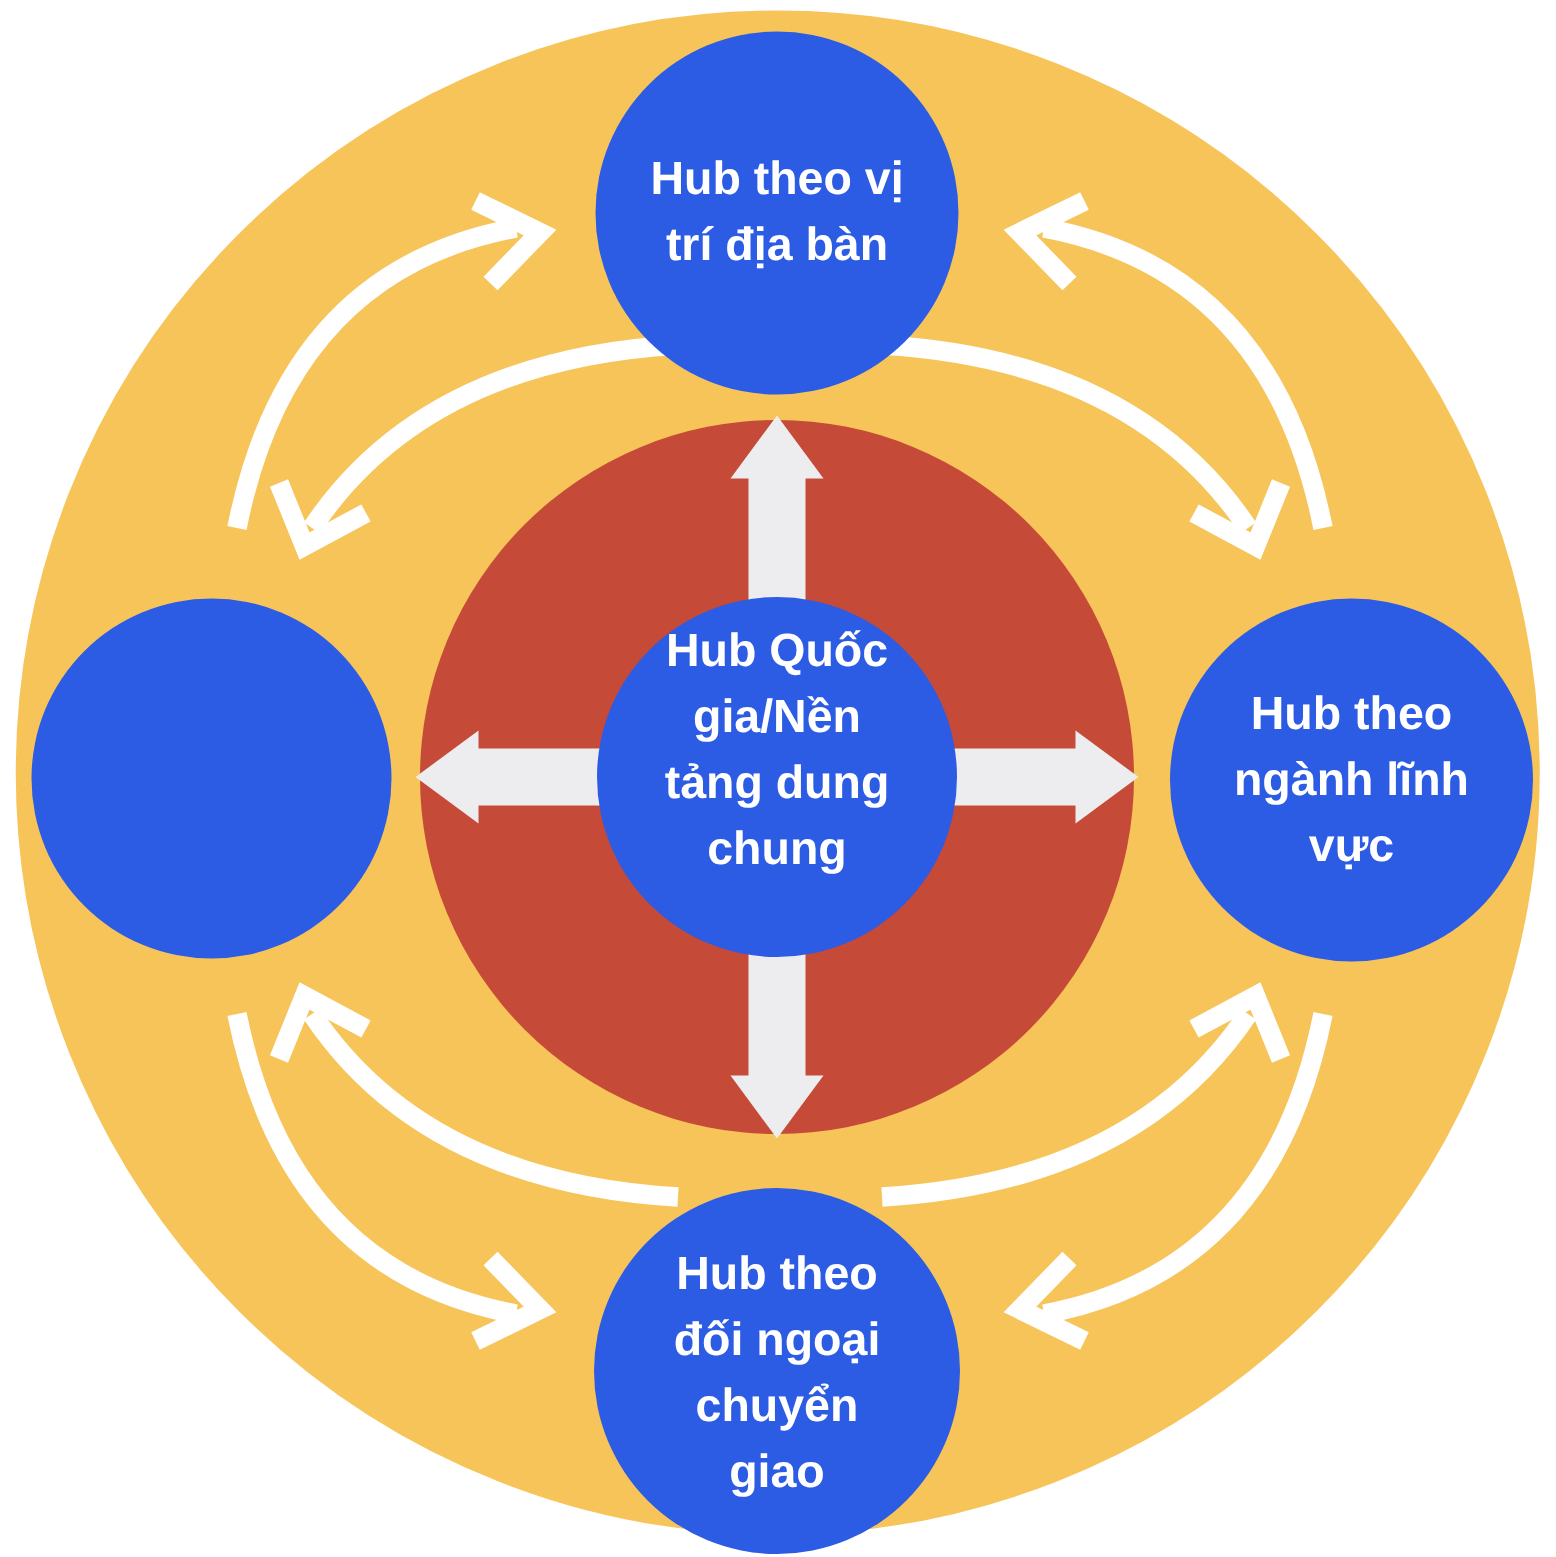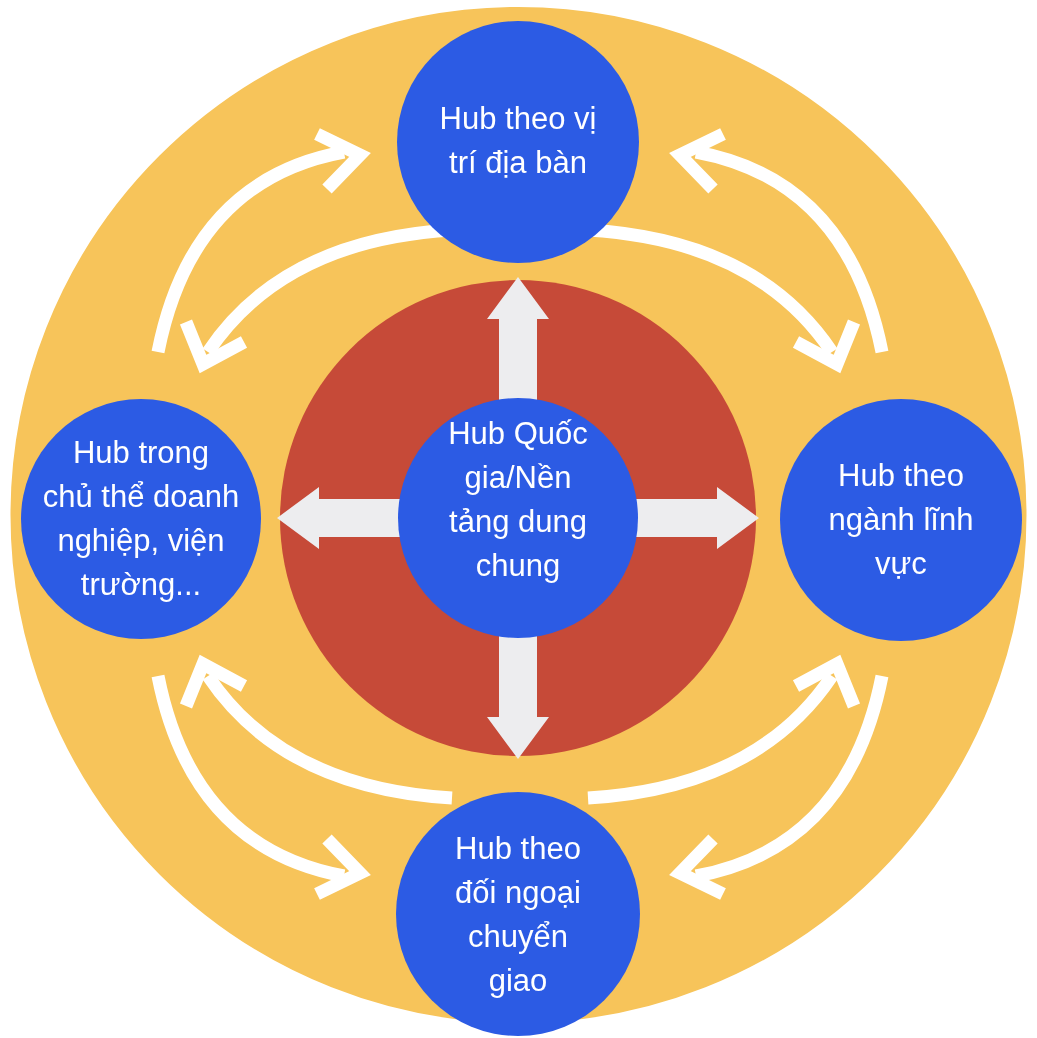--- a/index.html
+++ b/index.html
@@ -27,21 +27,21 @@
     stroke:var(--arrow-white);
     stroke-width:13;
     stroke-linecap:butt;
     stroke-linejoin:miter;
   }
   .label{
     position:absolute;
     display:flex;align-items:center;justify-content:center;
     text-align:center;
     color:var(--label-white);
-    font-weight:normal;
+    font-weight:bold;
     font-size:31px;
     line-height:1.42;
     white-space:pre-line;
     pointer-events:none;
   }
   .label-top{left:388px;top:30px;width:260px;height:222px;}
   .label-left{left:9px;top:399px;width:264px;height:240px;}
   .label-right{left:771px;top:400px;width:260px;height:240px;}
   .label-bottom{left:388px;top:796px;width:260px;height:238px;}
   .label-center{left:393px;top:380px;width:250px;height:240px;}
@@ -75,24 +75,20 @@
     <circle class="node" cx="518" cy="518" r="120"></circle>
     <circle class="node" cx="518" cy="142" r="121"></circle>
     <circle class="node" cx="141" cy="519" r="120"></circle>
     <circle class="node" cx="901" cy="520" r="121"></circle>
     <circle class="node" cx="518" cy="914" r="122"></circle>
   </svg>
 
   <div class="label label-top">Hub theo vị
 trí địa bàn</div>
 
-  <div class="label label-left">Hub trong
-chủ thể doanh
-nghiệp, viện
-trường...</div>
 
   <div class="label label-center">Hub Quốc
 gia/Nền
 tảng dung
 chung</div>
 
   <div class="label label-right">Hub theo
 ngành lĩnh
 vực</div>
 

